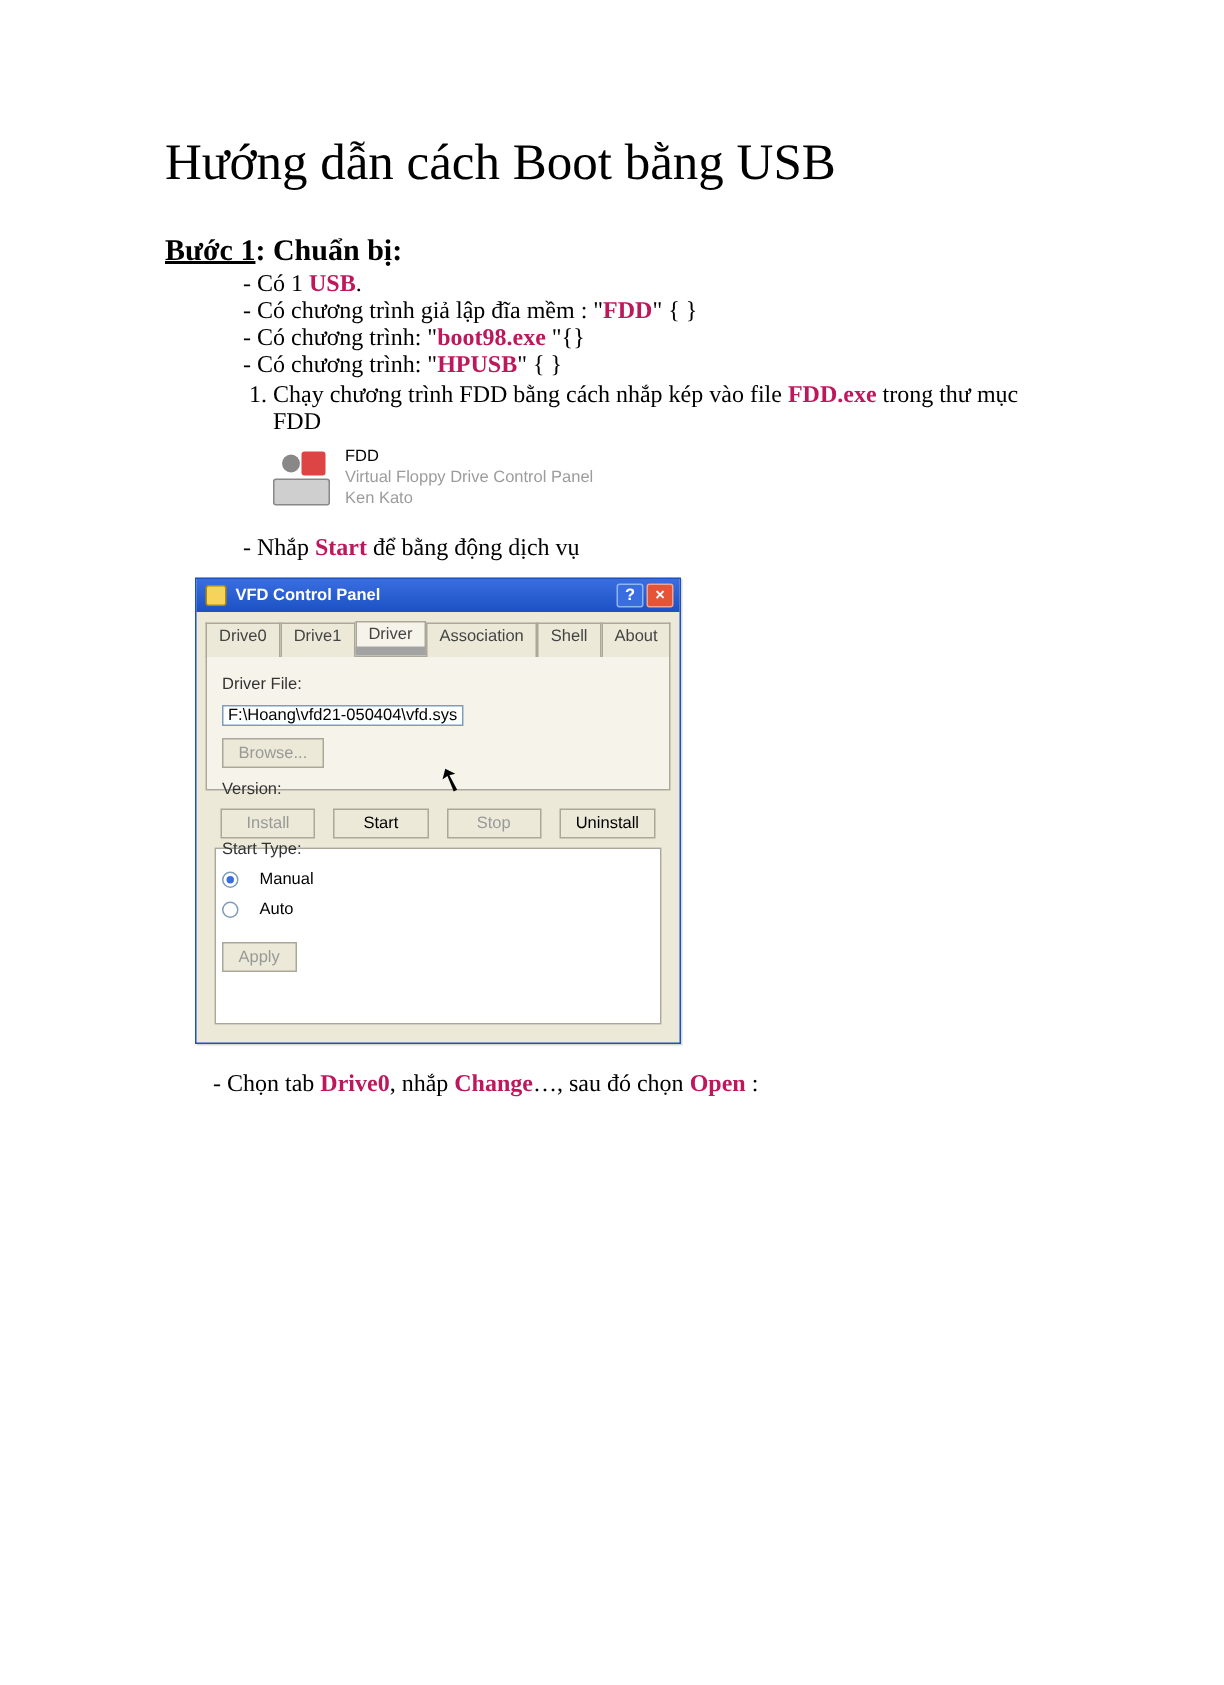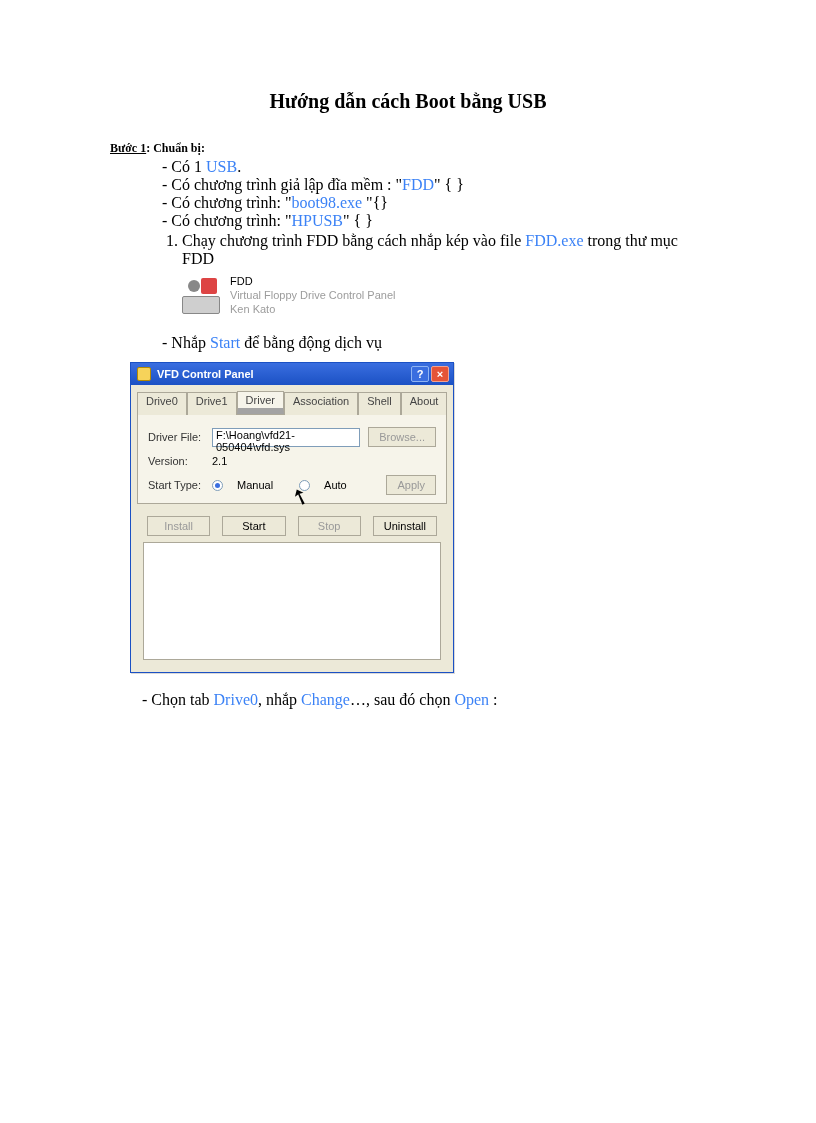--- a/index.html
+++ b/index.html
@@ -10,32 +10,32 @@
     height: 1123px;
     background: #fff;
     font-family: "Times New Roman", Times, serif;
     font-size: 16px;
     color: #000;
   }
   .page {
     padding: 90px 110px 40px 110px;
   }
   h1 {
-    text-align: center;
+    text-align: left;
+    font-size: 34px;
+    font-weight: normal;
+    margin: 0 0 28px 0;
+  }
+  .step-head {
     font-size: 20px;
-    font-weight: bold;
-    margin: 0 0 28px 0;
-  }
-  .step-head {
-    font-size: 12px;
     margin: 0;
   }
   .u { text-decoration: underline; }
   .b { font-weight: bold; }
-  .red { color: #3b82f6; font-weight: normal; margin-top: 32px; }
+  .red { color: #be185d; font-weight: bold; margin-top: 32px; }
   ul.dash {
     list-style: none;
     padding: 0 0 0 52px;
     margin: 2px 0;
   }
   ul.dash > li::before {
     content: "- ";
   }
   ol.num {
     padding: 0 0 0 72px;
@@ -136,21 +136,21 @@
     background: #f6f4ea;
     border-bottom: 6px solid #a3a3a3;
     top: 0;
   }
   .tabpane {
     border: 1px solid #aca899;
     background: #f6f4ea;
     padding: 12px 10px 8px 10px;
     height: 90px;
   }
-  .form-row { display: flex; align-items: center; gap: 8px; margin-bottom: 8px; }
+  .form-row { display: flex; align-items: flex-start; gap: 8px; margin-bottom: 8px; flex-direction: column; }
   .form-row .lbl { width: 56px; color: #333; }
   .driver-input {
     flex: 1;
     height: 19px;
     background: #fff;
     border: 1px solid #7f9db9;
     padding: 0 3px;
     color: #000;
   }
   .btn {

